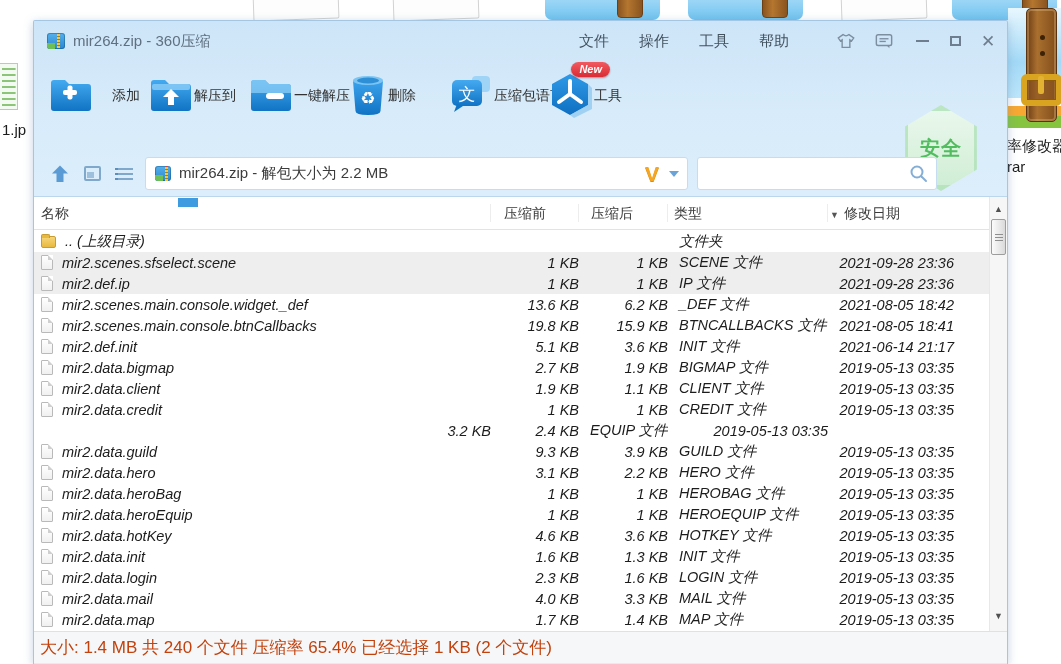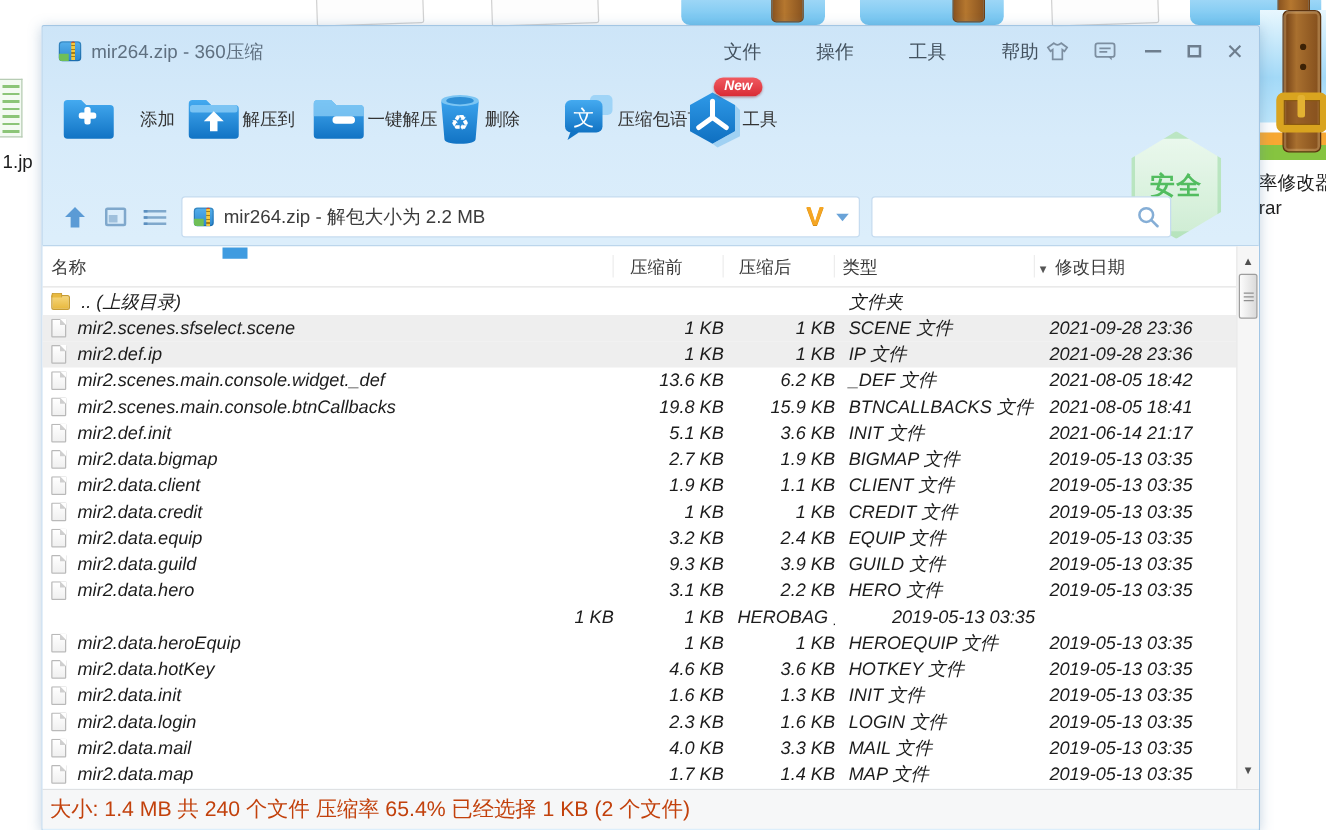--- a/index.html
+++ b/index.html
@@ -35,21 +35,21 @@
   
   .window { position:absolute; left:33px; top:20px; width:975px; height:644px;
     border:1px solid #a3c6e4; border-bottom:none; border-radius:2px 2px 0 0;
     background:linear-gradient(180deg,#cde5f8,#d7ebfa 90px,#dceefb 170px);
     box-shadow:0 2px 10px rgba(90,130,170,.35); }
 
   
   .titlebar { position:relative; height:40px; }
   .title-left { position:absolute; left:13px; top:0; height:40px; display:flex; align-items:center; gap:8px; }
   .window-title { font-size:15px; color:#5f7080; }
-  .menus { position:absolute; left:545px; top:0; height:40px; display:flex; align-items:center; gap:44px; }
+  .menus { position:absolute; left:545px; top:0; height:40px; display:flex; align-items:center; gap:30px; }
   .menus span { font-size:15px; color:#43525f; cursor:default; }
   .win-controls { position:absolute; right:10px; top:0; height:40px; display:flex; align-items:center; gap:20px; }
   .ctl-group { display:flex; align-items:center; gap:15px; }
   .glyph-btn { width:18px; height:18px; display:flex; align-items:center; justify-content:center; }
   .min-bar { width:13px; height:2px; background:#6e7e8e; }
   .max-box { width:11px; height:10px; border:2px solid #6e7e8e; }
   .close-x { font-size:17px; color:#6e7e8e; line-height:1; }
 
   
   .zipicon { position:relative; width:18px; height:16px; border-radius:3px; overflow:hidden;
@@ -474,24 +474,20 @@
             <span class="fico icon-file"></span>
             <span class="c-name">mir2.data.credit</span>
           </div>
     <div class="c-before">1 KB</div>
     <div class="c-after">1 KB</div>
     <div class="c-type">CREDIT 文件</div>
     <div class="c-date">2019-05-13 03:35</div>
   </div>
 
   <div class="row">
-    <div class="c-namewrap">
-            <span class="fico icon-file"></span>
-            <span class="c-name">mir2.data.equip</span>
-          </div>
     <div class="c-before">3.2 KB</div>
     <div class="c-after">2.4 KB</div>
     <div class="c-type">EQUIP 文件</div>
     <div class="c-date">2019-05-13 03:35</div>
   </div>
 
   <div class="row">
     <div class="c-namewrap">
             <span class="fico icon-file"></span>
             <span class="c-name">mir2.data.guild</span>
@@ -507,20 +503,24 @@
             <span class="fico icon-file"></span>
             <span class="c-name">mir2.data.hero</span>
           </div>
     <div class="c-before">3.1 KB</div>
     <div class="c-after">2.2 KB</div>
     <div class="c-type">HERO 文件</div>
     <div class="c-date">2019-05-13 03:35</div>
   </div>
 
   <div class="row">
+    <div class="c-namewrap">
+            <span class="fico icon-file"></span>
+            <span class="c-name">mir2.data.heroBag</span>
+          </div>
     <div class="c-before">1 KB</div>
     <div class="c-after">1 KB</div>
     <div class="c-type">HEROBAG 文件</div>
     <div class="c-date">2019-05-13 03:35</div>
   </div>
 
   <div class="row">
     <div class="c-namewrap">
             <span class="fico icon-file"></span>
             <span class="c-name">mir2.data.heroEquip</span>

